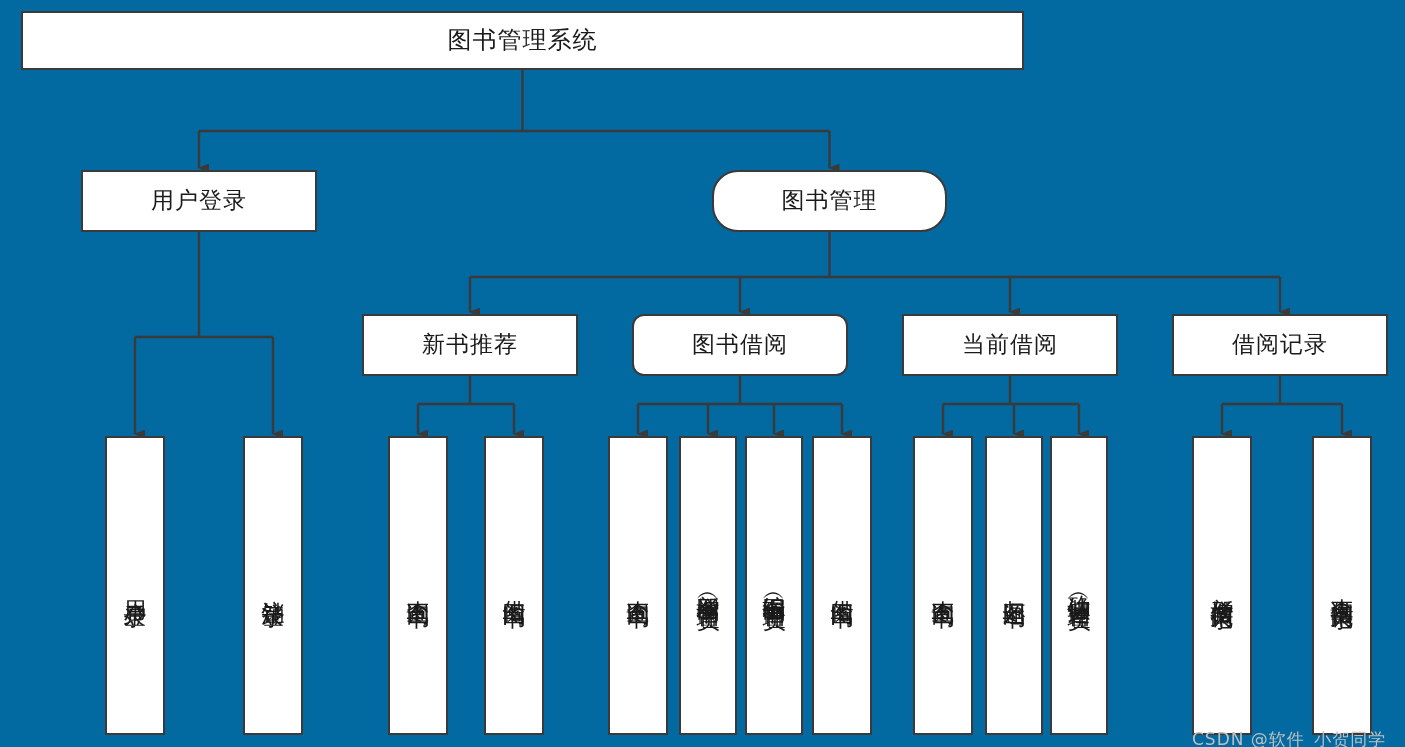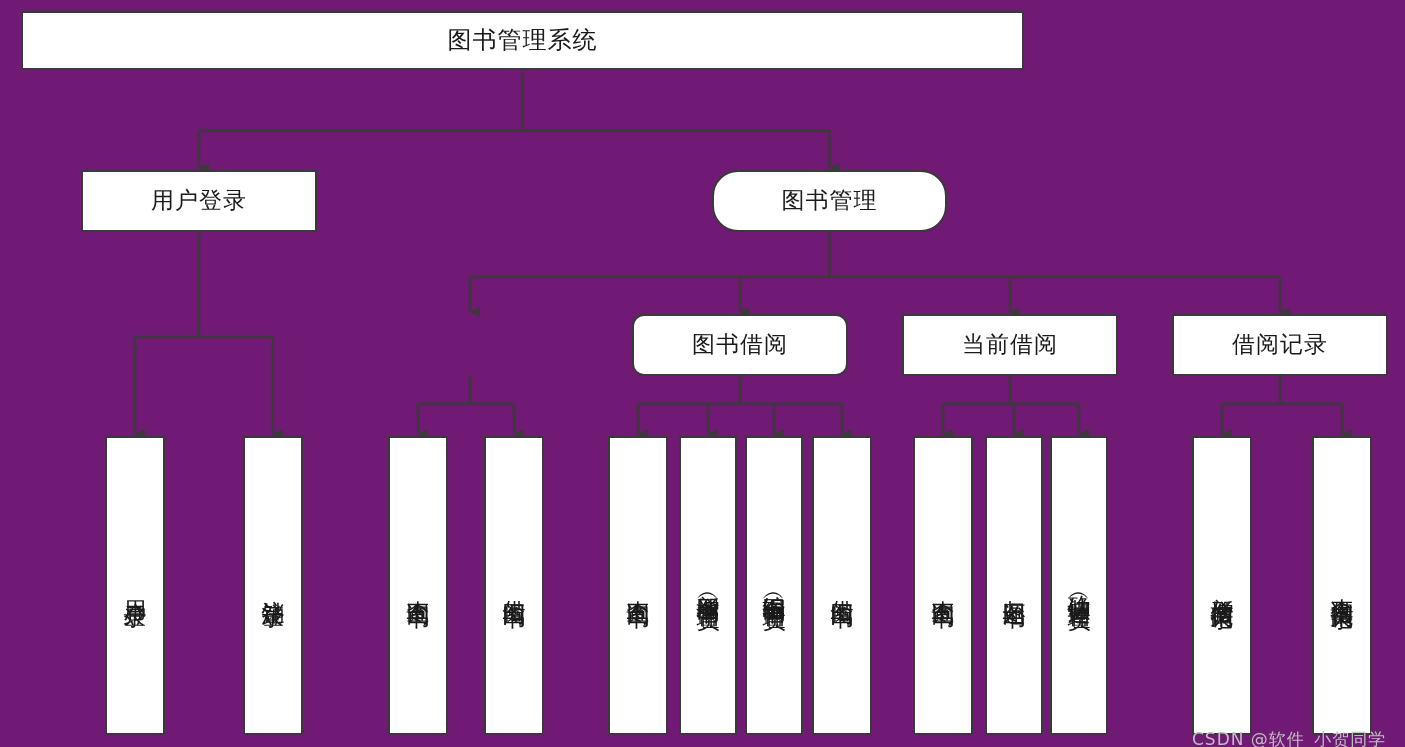--- a/index.html
+++ b/index.html
@@ -10,21 +10,21 @@
   body {
     width: 1405px;
     height: 747px;
     overflow: hidden;
     font-family: "DejaVu Sans", "Liberation Sans", sans-serif;
   }
   #diagram-root {
     position: relative;
     width: 1405px;
     height: 747px;
-    background: #701a75;
+    background: #0369a1;
   }
   svg.edges {
     position: absolute;
     left: 0;
     top: 0;
     width: 1405px;
     height: 747px;
     pointer-events: none;
   }
   .node {
@@ -118,20 +118,23 @@
     <span class="nodetext">图书管理系统</span>
   </div>
 
   <div class="node horizontal" style="left: 81px; top: 170px; width: 236px; height: 62px;">
     <span class="nodetext">用户登录</span>
   </div>
   <div class="node horizontal" style="left: 712px; top: 170px; width: 235px; height: 62px; border-radius: 26px;">
     <span class="nodetext">图书管理</span>
   </div>
 
+  <div class="node horizontal" style="left: 362px; top: 314px; width: 216px; height: 62px;">
+    <span class="nodetext">新书推荐</span>
+  </div>
   <div class="node horizontal" style="left: 632px; top: 314px; width: 216px; height: 62px; border-radius: 12px;">
     <span class="nodetext">图书借阅</span>
   </div>
   <div class="node horizontal" style="left: 902px; top: 314px; width: 216px; height: 62px;">
     <span class="nodetext">当前借阅</span>
   </div>
   <div class="node horizontal" style="left: 1172px; top: 314px; width: 216px; height: 62px;">
     <span class="nodetext">借阅记录</span>
   </div>
 

